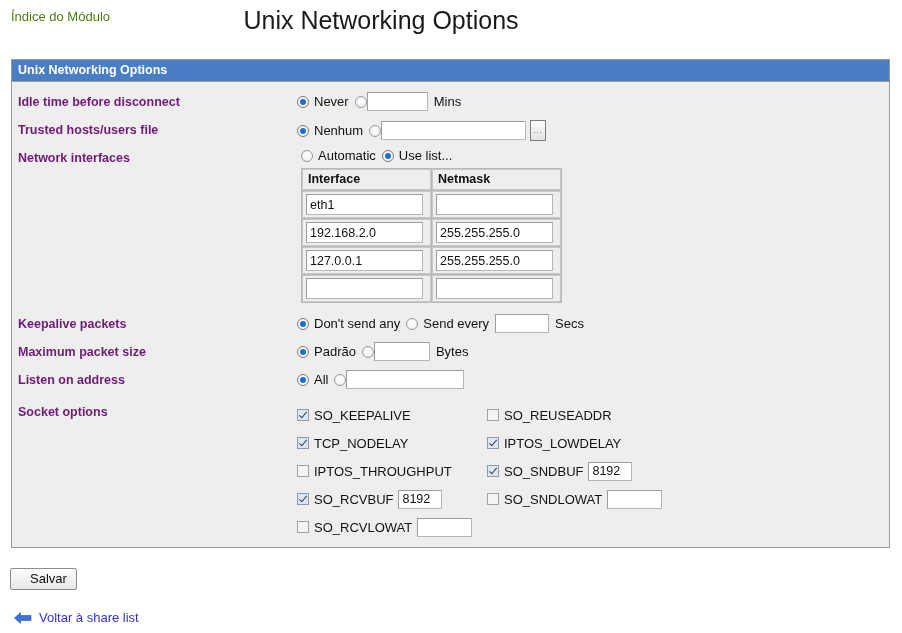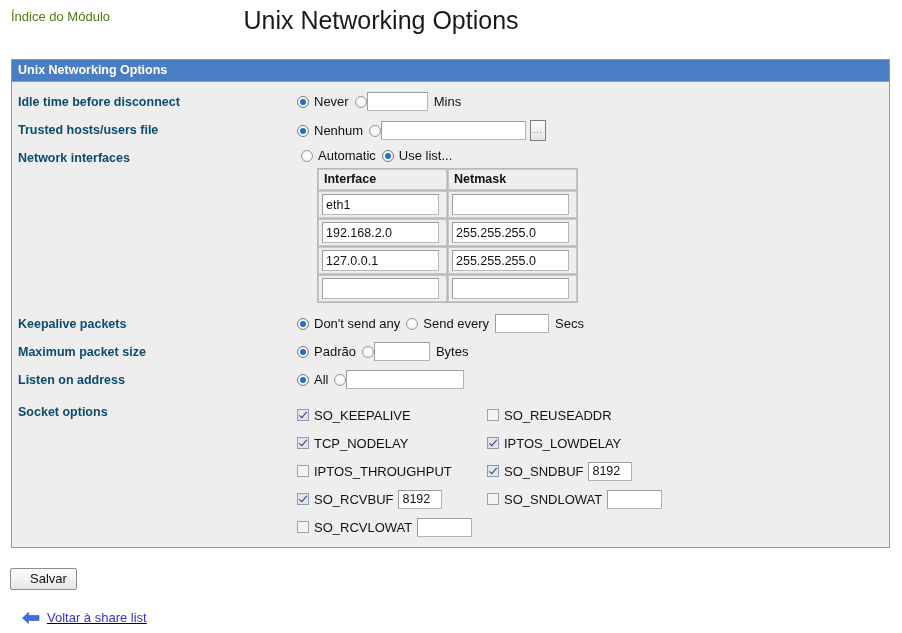--- a/index.html
+++ b/index.html
@@ -74,21 +74,21 @@
     align-items: flex-start;
     min-height: 28px;
   }
   .row-label {
     width: 285px;
     flex: 0 0 285px;
     box-sizing: border-box;
     padding-left: 6px;
     font-weight: bold;
     font-size: 12.5px;
-    color: #0c4a6e;
+    color: #701a75;
     line-height: 16px;
     padding-top: 4px;
   }
   .row-field {
     flex: 1 1 auto;
     display: flex;
     align-items: center;
     flex-wrap: wrap;
     padding-top: 2px;
   }
@@ -207,21 +207,21 @@
     letter-spacing: 1px;
     line-height: 1;
     cursor: pointer;
   }
 
   
   .iface-table {
     border-collapse: separate;
     border-spacing: 1px;
     margin-top: 5px;
-    margin-left: 20px;
+    margin-left: 4px;
     background: #b8b8b8;
   }
   .iface-table th {
     background: #eeeeee;
     text-align: left;
     font-size: 12.5px;
     font-weight: bold;
     color: #111111;
     padding: 2px 5px 3px 5px;
     border: 1px solid #c8c8c8;
@@ -256,25 +256,24 @@
     font-size: 13px;
     color: #111111;
     background: linear-gradient(#fdfdfd, #e6e6e6);
     border: 1px solid #8d8d8d;
     border-radius: 2px;
     padding: 2px 9px 3px 19px;
     cursor: pointer;
   }
   .back-link-wrap {
     position: absolute;
-    left: 22px;
+    left: 14px;
     top: 610px;
     display: flex;
     align-items: center;
-    text-decoration: underline;
   }
   .back-arrow {
     display: inline-block;
     width: 18px;
     height: 14px;
     flex: 0 0 auto;
   }
   .back-link {
     font-size: 13px;
     color: #3333cc;

